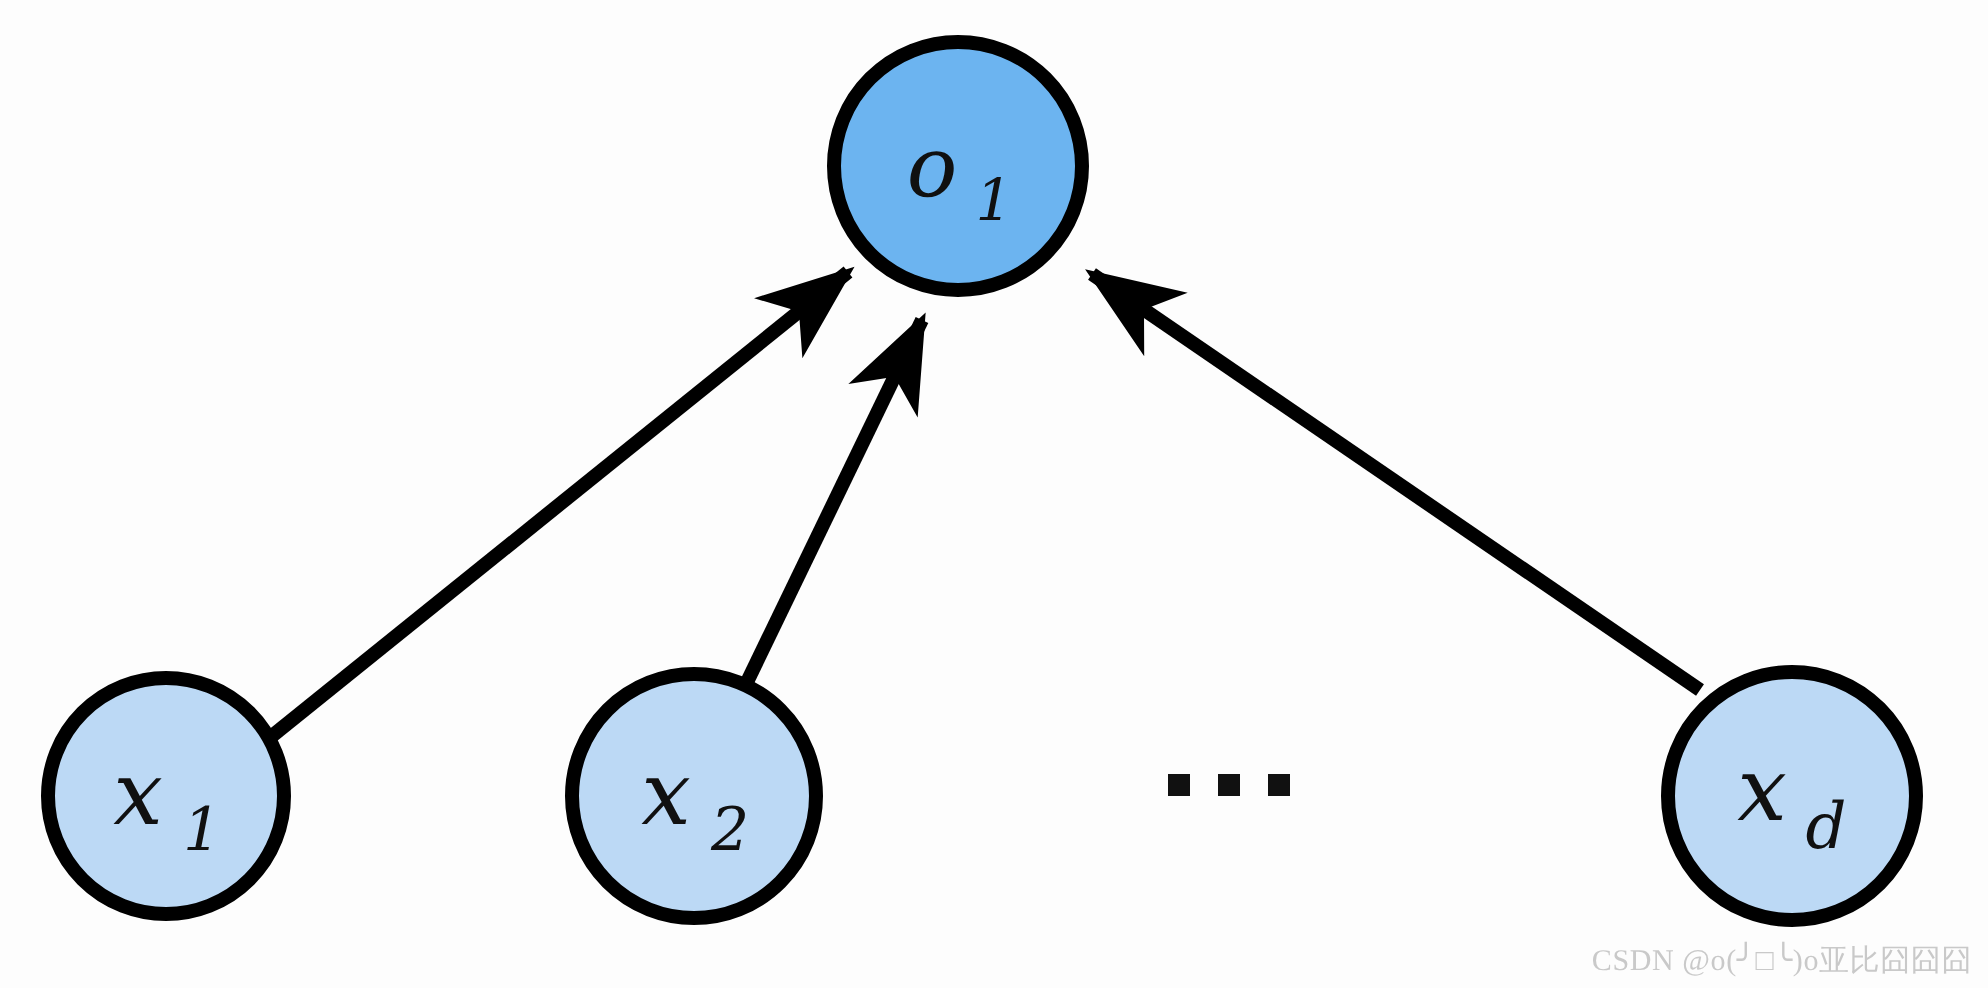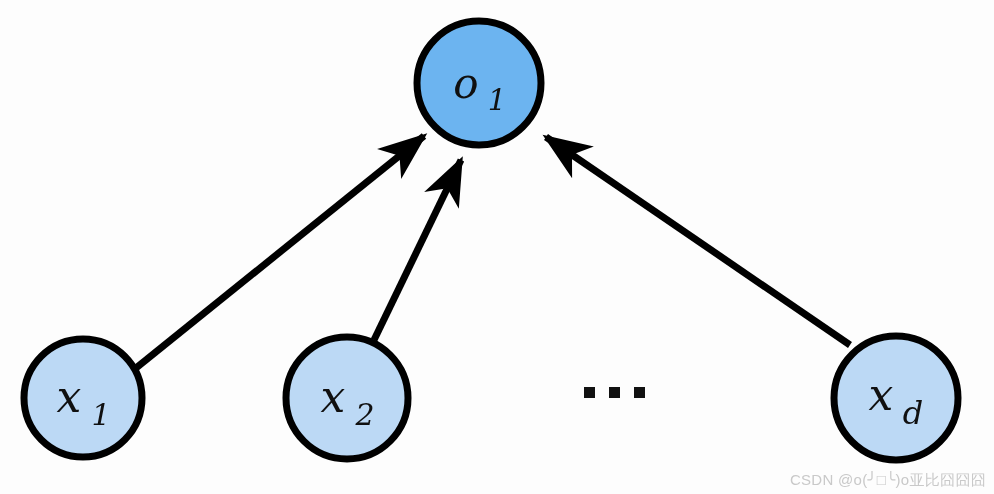--- a/index.html
+++ b/index.html
@@ -30,21 +30,21 @@
   }
   .node-sub {
     font-family: "DejaVu Serif", serif;
     font-style: italic;
     fill: #101010;
   }
   .watermark {
     position: absolute;
     right: 8px;
     bottom: 4px;
-    font-family: Liberation Sans, sans-serif;
+    font-family: Liberation Serif, serif;
     font-size: 15px;
     color: #c9c9c9;
     letter-spacing: 0.3px;
     white-space: nowrap;
     user-select: none;
   }
 </style>
 </head>
 <body>
 

